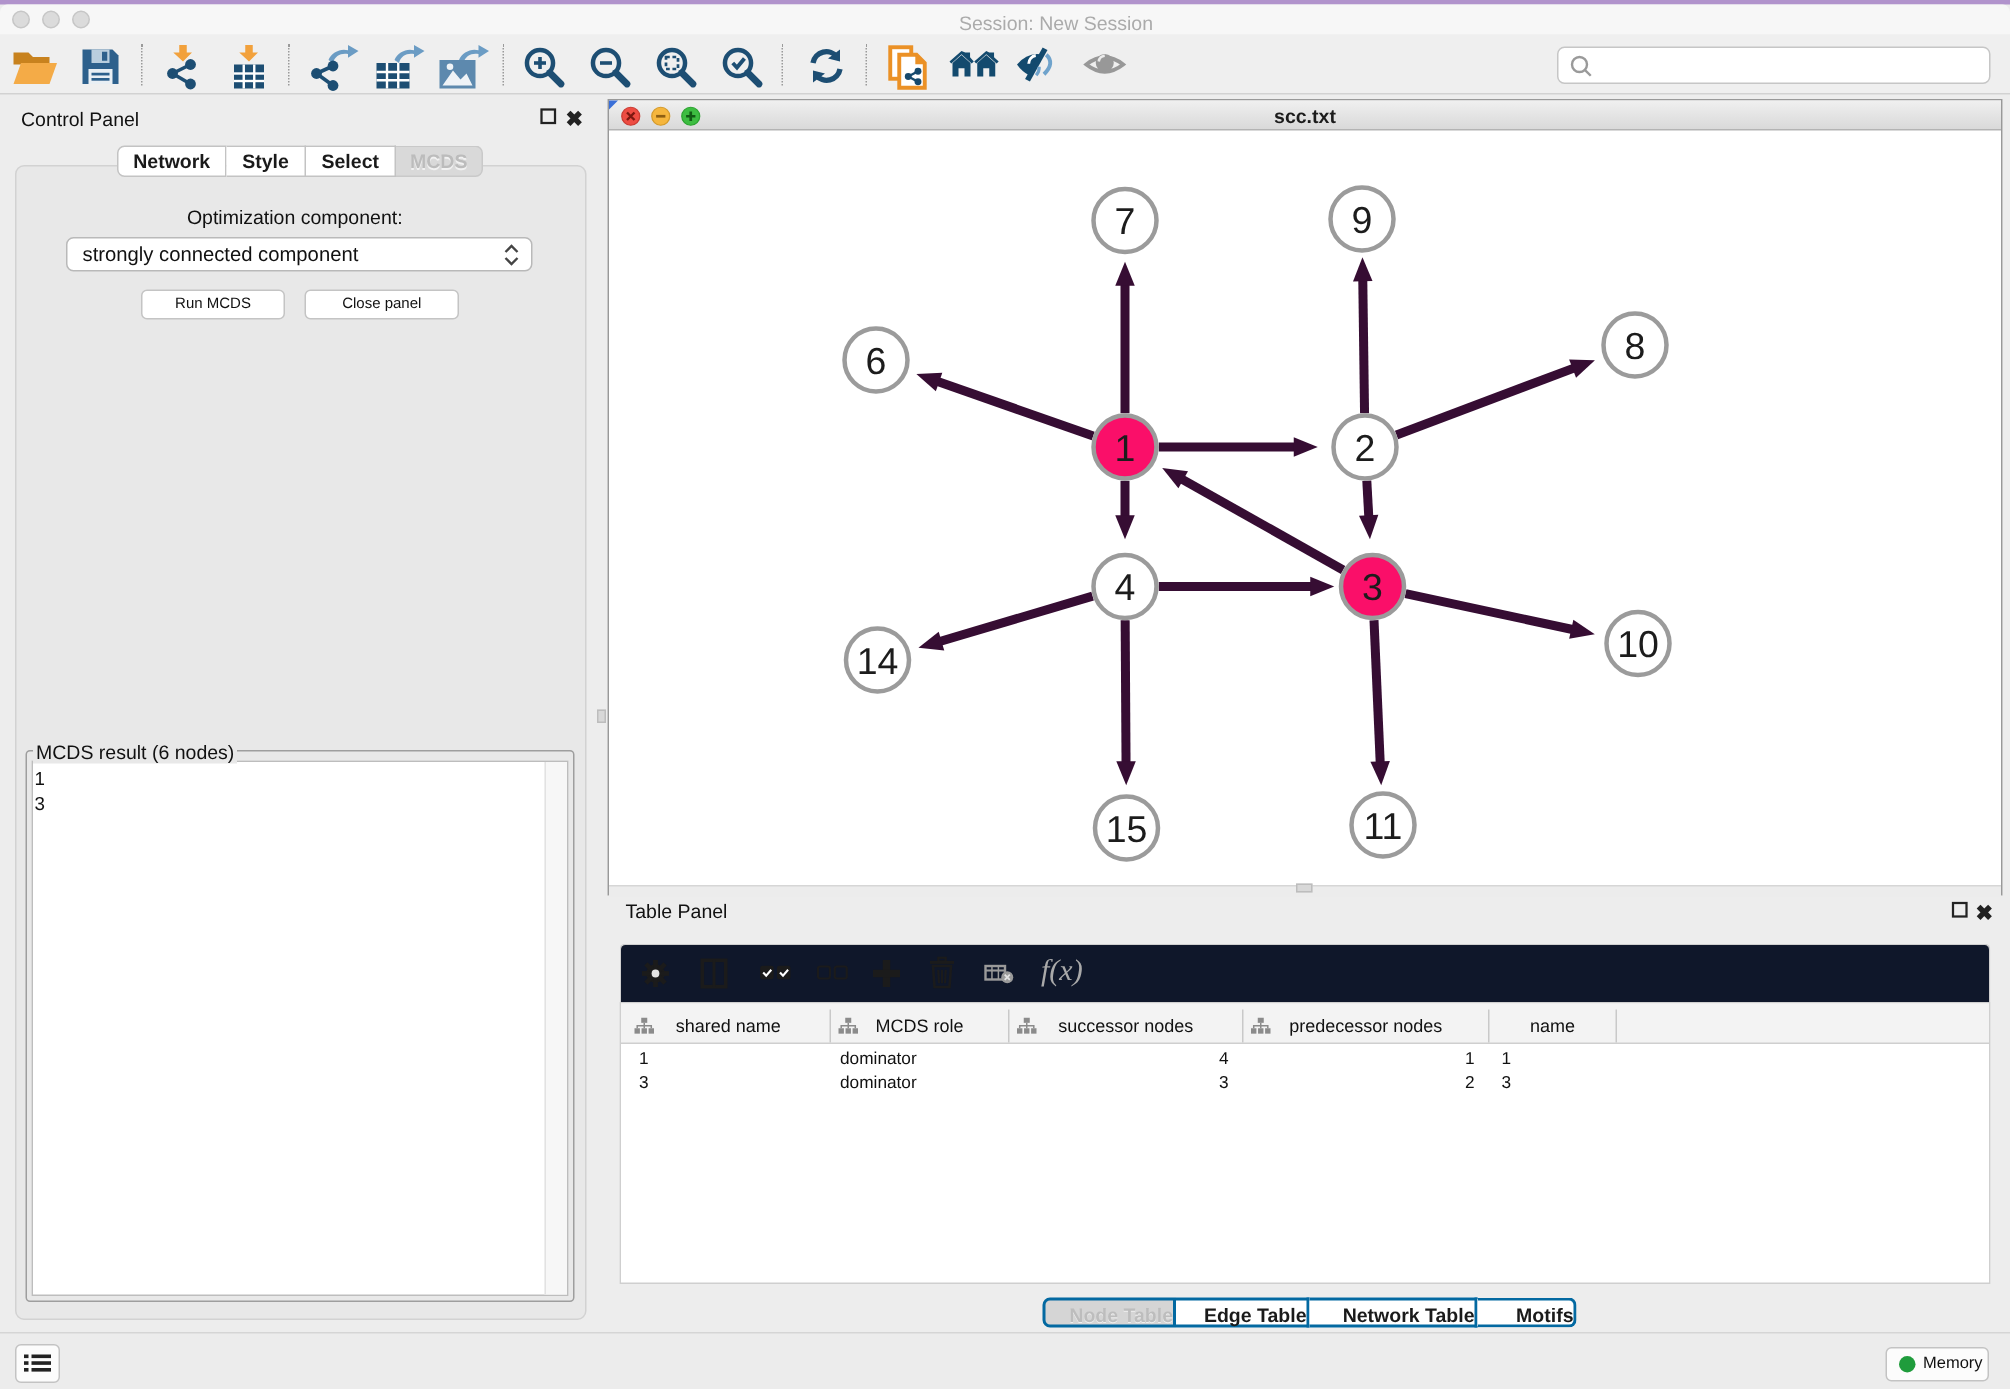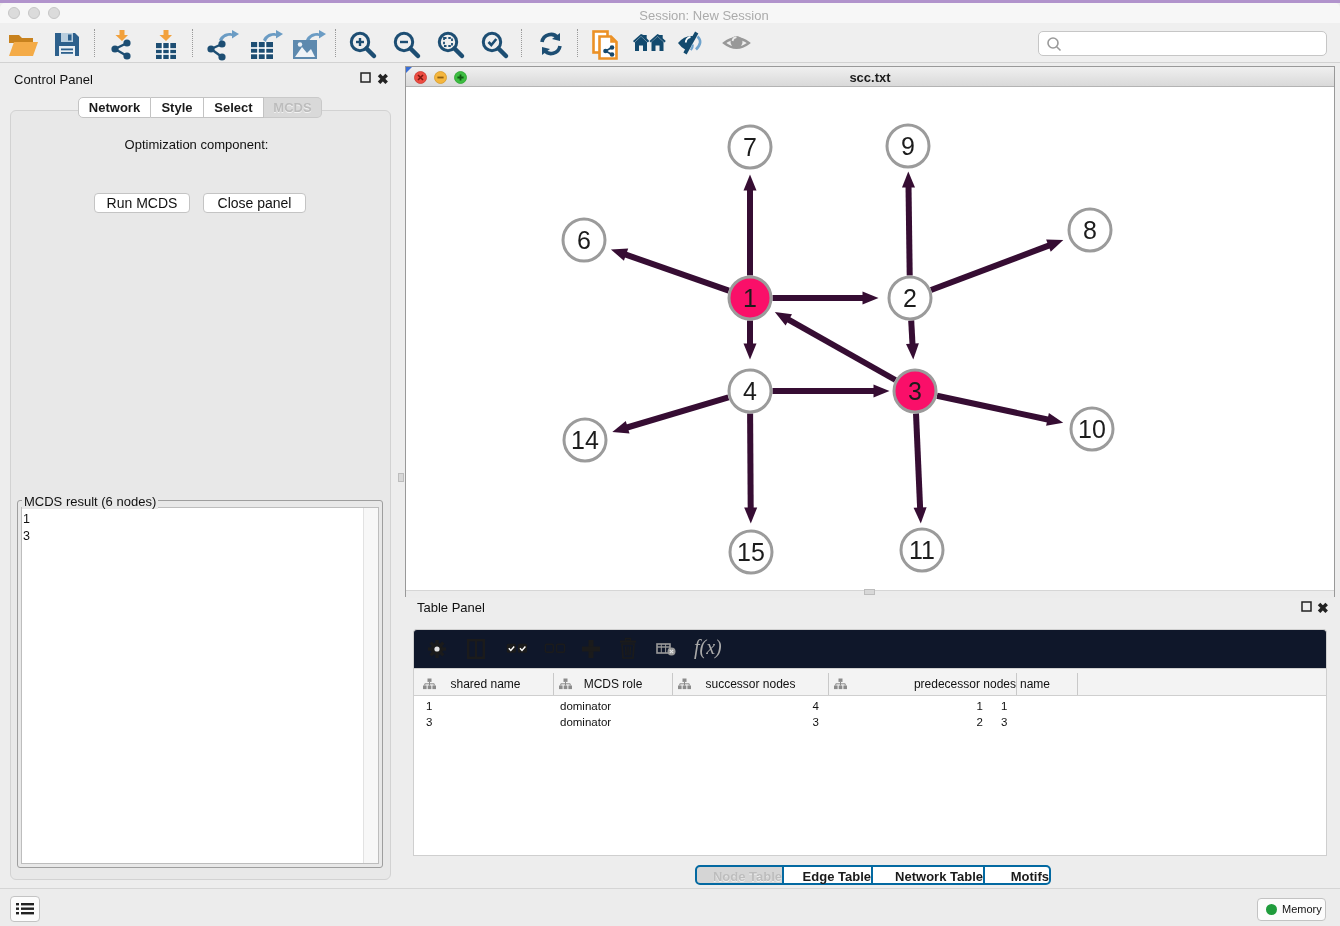--- a/index.html
+++ b/index.html
@@ -16,21 +16,21 @@
   .tbi{position:absolute;top:7px;}
   #search{position:absolute;left:1038px;top:8px;width:289px;height:25px;background:#fff;border:1px solid #c6c6c6;border-radius:5px;box-sizing:border-box;}
   
   #cp-title{left:14px;top:72px;font-size:13px;color:#111;}
   .winbtns{position:absolute;font-size:12px;color:#222;}
   
   .tab{position:absolute;z-index:3;top:97px;height:21px;box-sizing:border-box;background:#fff;border:1px solid #c3c3c3;font-size:13px;font-weight:bold;color:#1a1a1a;text-align:center;line-height:20px;}
   #cp-content{left:10px;top:110px;width:381px;height:770px;border:1px solid #d2d2d2;background:#e8e8e8;border-radius:6px;box-sizing:border-box;}
   #optlabel{left:0px;top:137px;width:393px;text-align:center;font-size:13px;color:#111;}
   #combo{left:44px;top:158px;width:311px;height:23px;background:#fff;border:1px solid #b9b9b9;border-radius:5px;box-sizing:border-box;}
-  .btn{position:absolute;top:193px;height:20px;background:#fff;border:1px solid #c4c4c4;border-radius:4px;box-sizing:border-box;font-size:14px;color:#111;text-align:center;line-height:18px;}
+  .btn{position:absolute;top:193px;height:20px;background:#fff;border:1px solid #c4c4c4;border-radius:4px;box-sizing:border-box;font-size:10px;color:#111;text-align:center;line-height:18px;}
   #groupbox{left:17px;top:500px;width:366px;height:368px;border:1px solid #9e9e9e;border-radius:3px;box-sizing:border-box;background:#e8e8e8;}
   #grouplabel{left:22px;top:494px;font-size:13px;color:#111;background:#e8e8e8;padding:0 2px;}
   #mcdstext{left:23px;top:511px;font-size:12.5px;color:#111;line-height:16.5px;}
   
   #statusbar{left:0;top:888px;width:1340px;height:38px;background:#ececec;border-top:1px solid #d5d5d5;box-sizing:border-box;}
   #listbtn{position:absolute;left:10px;top:7px;width:30px;height:26px;background:#fcfcfc;border:1px solid #c3c3c3;border-radius:4px;box-sizing:border-box;}
   #membtn{position:absolute;left:1257px;top:9px;width:69px;height:23px;background:#fcfcfc;border:1px solid #c3c3c3;border-radius:4px;box-sizing:border-box;font-size:11px;color:#111;}
   
   #netwin{left:405px;top:66px;width:930px;height:531px;background:#fff;border:1px solid #999;box-sizing:border-box;}
   #nettitle{position:absolute;left:0;top:0;width:100%;height:20px;background:linear-gradient(#f0f0f0,#d9d9d9);border-bottom:1px solid #b3b3b3;box-sizing:border-box;}
@@ -190,20 +190,27 @@
         <rect x="1" y="1" width="9" height="9" fill="none" stroke="#222" stroke-width="1.5"></rect>
       </svg>
     </div>
   <div class="winbtns" style="left:377px;top:71px;font-size:14px;font-weight:bold;">✖</div>
   <div class="tab" style="left:78px;width:73px;border-radius:5px 0 0 5px;">Network</div>
   <div class="tab" style="left:151px;width:53px;border-left:none;">Style</div>
   <div class="tab" style="left:204px;width:60px;border-left:none;">Select</div>
   <div class="tab" style="left:264px;width:58px;border-left:none;border-radius:0 5px 5px 0;background:#d9d9d9;border-color:#c9c9c9;color:#bcbcbc;text-shadow:0 1px 0 #f2f2f2;">MCDS</div>
   <div class="abs" id="cp-content"></div>
   <div class="abs" id="optlabel">Optimization component:</div>
+  <div class="abs" id="combo">
+    <span style="position:absolute;left:10px;top:3px;font-size:13.5px;color:#111;">strongly connected component</span>
+    <svg class="icon" width="10" height="14" style="position:absolute;right:8px;top:4px;">
+        <path d="M1 5 L5 1 L9 5" fill="none" stroke="#444" stroke-width="1.6"></path>
+        <path d="M1 9 L5 13 L9 9" fill="none" stroke="#444" stroke-width="1.6"></path>
+      </svg>
+  </div>
   <div class="btn" style="left:94px;width:96px;">Run MCDS</div>
   <div class="btn" style="left:203px;width:103px;">Close panel</div>
   <div class="abs" id="groupbox">
     <div style="position:absolute;left:3px;top:6px;right:3px;bottom:3px;background:#fff;border:1px solid #bdbdbd;">
       <div style="position:absolute;right:0;top:0;width:14px;height:100%;background:#f7f7f7;border-left:1px solid #e2e2e2;"></div>
     </div>
   </div>
   <div class="abs" id="grouplabel">MCDS result (6 nodes)</div>
   <div class="abs" id="mcdstext">1<br>3</div>
   <div class="abs" id="vhandle"></div>
@@ -376,21 +383,21 @@
         <g fill="#8b8b8b">
           <rect x="4.5" y="0.5" width="4" height="3.4"></rect>
           <rect x="0" y="7.5" width="3.6" height="3.6"></rect>
           <rect x="4.7" y="7.5" width="3.6" height="3.6"></rect>
           <rect x="9.4" y="7.5" width="3.6" height="3.6"></rect>
         </g>
         <g stroke="#8b8b8b" stroke-width="1">
           <path d="M6.5 4 v2 M1.8 7.5 v-1.7 h9.4 v1.7 M6.5 6 v1.5" fill="none"></path>
         </g>
       </svg>
-    <div class="th" style="left:439px;width:164px;text-align:right;">predecessor nodes</div>
+    <div class="th" style="left:415px;width:164px;">predecessor nodes</div>
     <svg class="icon" style="position:absolute;left:420px;top:9px;" width="13" height="12" viewBox="0 0 13 12">
         <g fill="#8b8b8b">
           <rect x="4.5" y="0.5" width="4" height="3.4"></rect>
           <rect x="0" y="7.5" width="3.6" height="3.6"></rect>
           <rect x="4.7" y="7.5" width="3.6" height="3.6"></rect>
           <rect x="9.4" y="7.5" width="3.6" height="3.6"></rect>
         </g>
         <g stroke="#8b8b8b" stroke-width="1">
           <path d="M6.5 4 v2 M1.8 7.5 v-1.7 h9.4 v1.7 M6.5 6 v1.5" fill="none"></path>
         </g>

